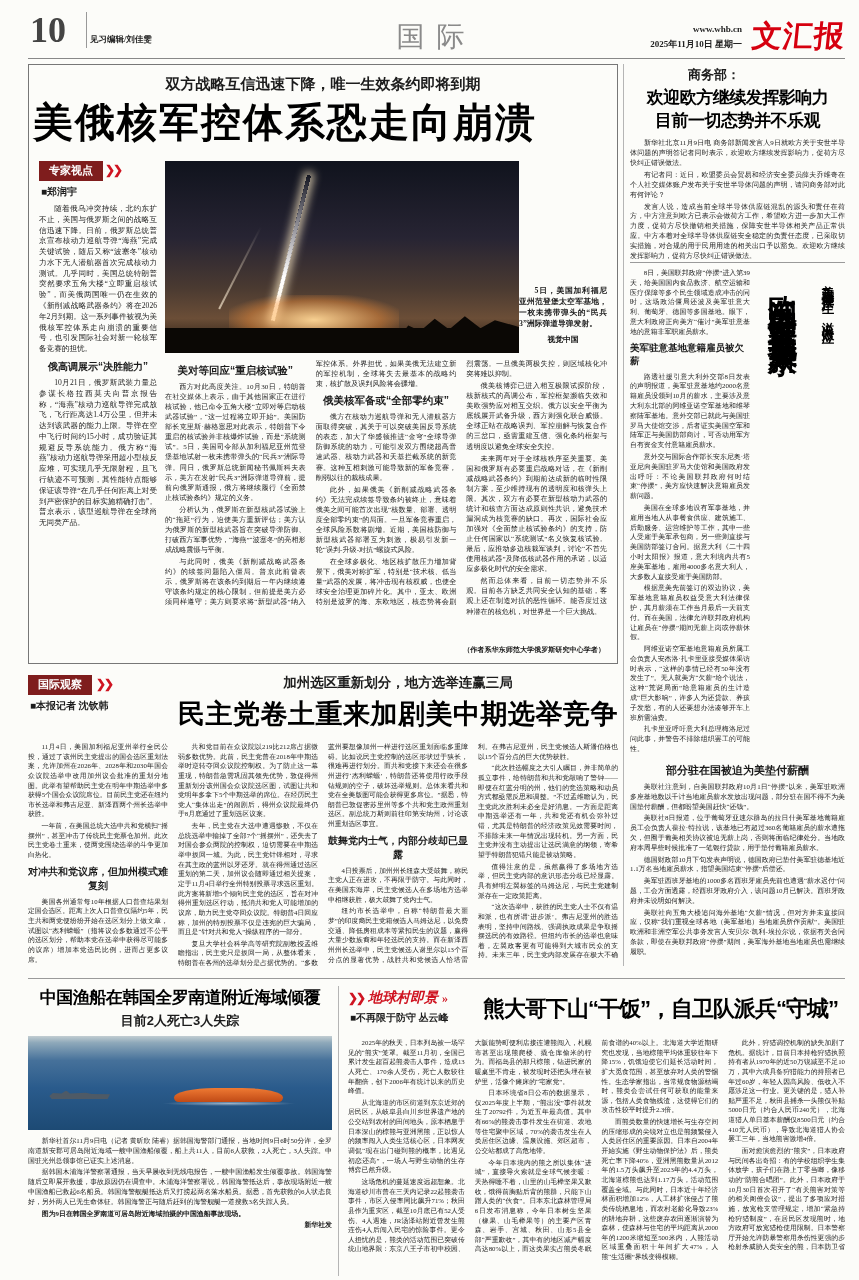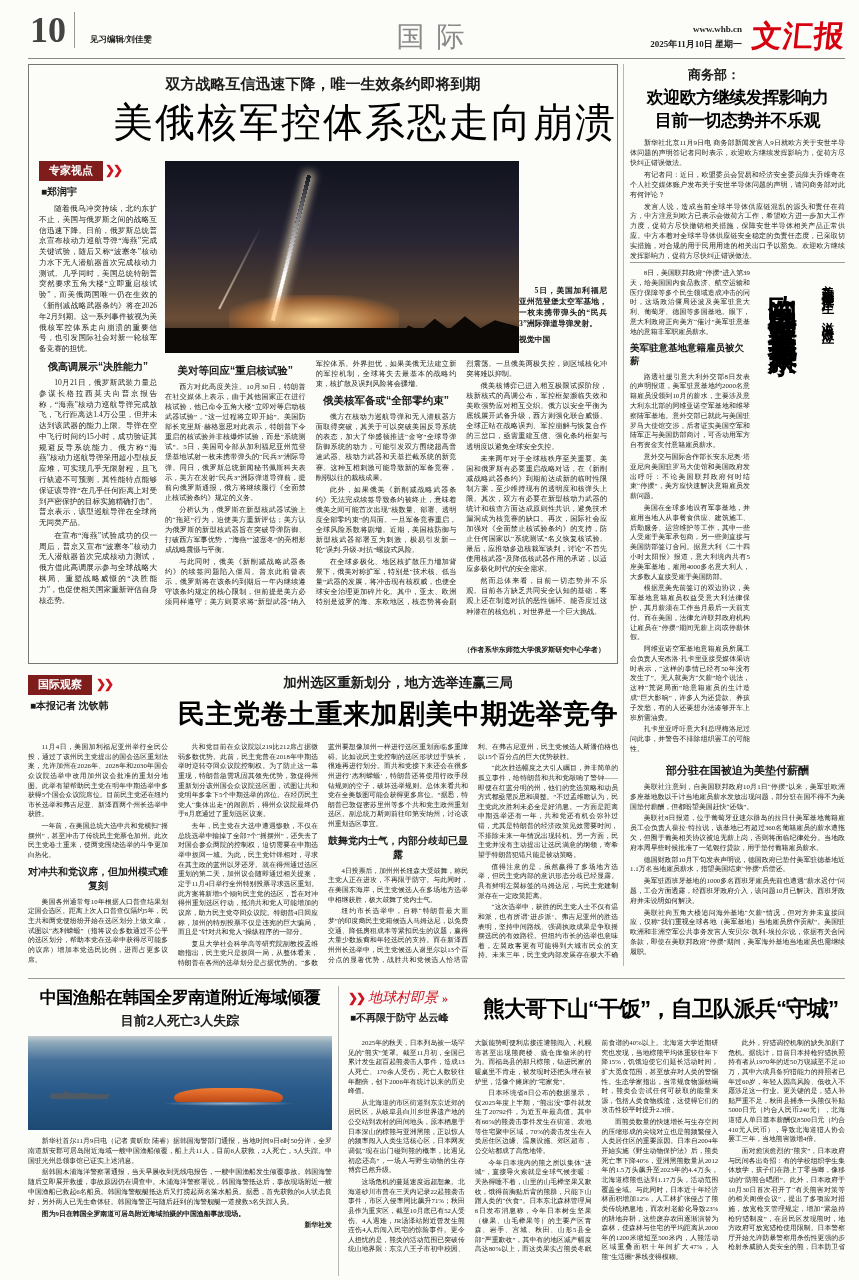--- a/index.html
+++ b/index.html
@@ -1,21 +1,21 @@
 <!DOCTYPE html>
 <html><head>
 <meta charset="utf-8">
 <style>
   html,body{margin:0;padding:0;}
   .page{position:relative;width:859px;height:1280px;background:#fcfcf9;overflow:hidden;
         font-family:"Liberation Serif","DejaVu Serif",serif;color:#1c1c1c;}
   
   .hdr{position:absolute;left:28px;right:14px;top:10px;height:48px;}
   .pageno{position:absolute;left:2px;top:2px;font-size:36px;font-weight:bold;color:#444;
-          border-right:1px solid #999;padding-right:8px;line-height:1;}
+          border-right:1px solid #999;padding-right:20px;line-height:1;}
   .editor{position:absolute;left:62px;top:24px;font-size:8.5px;font-weight:bold;color:#222;}
   .section{position:absolute;left:0;right:0;top:8px;text-align:center;font-size:28px;color:#8a8a8a;
            letter-spacing:12px;font-family:"Liberation Sans",sans-serif;}
   .hdr-right{position:absolute;right:0;top:6px;display:flex;align-items:center;gap:10px;}
   .dateblock{font-size:9px;font-weight:bold;text-align:right;line-height:1.6;color:#222;}
   .masthead{font-size:30px;font-weight:900;color:#d6000f;transform:skewX(-6deg);
             font-family:"DejaVu Serif",serif;letter-spacing:1px;}
   .hdr-rule{position:absolute;left:28px;right:14px;top:58px;height:0;border-top:1px solid #888;}
   
   .vrule{position:absolute;width:1px;background:#b5b5b5;}
@@ -25,43 +25,43 @@
   .subhead{font-family:"Liberation Sans",sans-serif;font-weight:bold;text-align:center;
            text-indent:0;margin:5px 0 4px 0;break-inside:avoid;}
   .ribbon{display:inline-block;background:#7f1d1d;color:#fff;font-weight:bold;
           font-family:"Liberation Sans",sans-serif;font-size:11px;padding:2px 10px 3px 10px;}
   .ribbon-arrows{color:#cf1421;font-size:12px;font-weight:bold;letter-spacing:-2px;}
   .author{font-weight:bold;font-size:10px;margin:4px 0 5px 2px;}
   
   .mainbox{position:absolute;left:28px;top:64px;width:588px;height:598px;border:1px solid #777;
            background:#fcfcf9;}
   .kicker{position:absolute;left:0;right:0;top:10px;text-align:center;font-size:15px;font-weight:bold;}
-  .bigheadline{position:absolute;left:12px;right:0;top:30px;text-align:right;font-size:40px;
-               font-weight:400;font-family:"Liberation Sans",sans-serif;letter-spacing:2px;color:#000;}
+  .bigheadline{position:absolute;left:4px;right:0;top:30px;text-align:left;font-size:40px;
+               font-weight:700;font-family:"Liberation Sans",sans-serif;letter-spacing:2px;color:#000;}
   .mainbody{position:absolute;left:10px;right:10px;top:96px;bottom:8px;display:flex;gap:8px;}
   .ncol1{width:118px;flex:none;font-size:7.6px;overflow:hidden;}
   .ncol1 .subhead{font-size:10px;}
   .nright{flex:1;display:flex;flex-direction:column;min-width:0;}
   .photo-row{display:flex;height:192px;flex:none;}
   .photo-missile{flex:1;position:relative;overflow:hidden;background:
      linear-gradient(180deg,#10131d 0%,#272433 40%,#4a3a31 66%,#6b4e37 82%,#17100c 100%);}
   .streak1{position:absolute;left:35%;bottom:16%;width:4px;height:78%;transform:rotate(14deg);
      background:linear-gradient(to top,#fff6e0,#ffffff 30%,rgba(255,255,255,0));
      box-shadow:0 0 9px 3px rgba(255,238,200,.75);}
   .streak2{position:absolute;left:21%;bottom:20%;width:2px;height:48%;transform:rotate(27deg);
      background:linear-gradient(to top,rgba(255,240,215,.9),rgba(255,255,255,0));opacity:.75;}
   .launch-glow{position:absolute;left:18%;bottom:4%;width:48%;height:26%;
      background:radial-gradient(ellipse at center,rgba(255,215,150,.95) 0%,rgba(255,150,60,.4) 55%,transparent 78%);}
   .ground-sil{position:absolute;left:0;bottom:0;width:100%;height:13%;background:#0b0805;}
   .trees-sil{position:absolute;right:0;bottom:8%;width:34%;height:14%;background:#0b0805;
      clip-path:polygon(0 100%,8% 55%,18% 75%,30% 30%,42% 70%,55% 20%,68% 65%,80% 35%,100% 60%,100% 100%);}
   .photo-caption-box{width:88px;flex:none;display:flex;flex-direction:column;justify-content:flex-end;
      font-size:7.8px;padding-bottom:8px;}
   .photo-caption-box p{font-weight:bold;}
-  .photo-credit{text-align:left;font-weight:bold;font-size:7.8px;margin-top:3px;}
+  .photo-credit{text-align:center;font-weight:bold;font-size:7.8px;margin-top:3px;}
   .ncols3{flex:1;margin-top:6px;column-count:3;column-gap:10px;font-size:7.1px;overflow:hidden;position:relative;}
   .ncols3 .subhead{font-size:10.5px;}
   .signoff-pin{position:absolute;right:2px;bottom:0;background:#fcfcf9;font-weight:bold;
      font-size:7.1px;padding-left:4px;margin-left:22px;}
   
   .mofcom{position:absolute;left:630px;top:64px;width:215px;height:196px;overflow:hidden;}
   .mofcom-label{font-weight:bold;font-size:13px;font-family:"Liberation Sans",sans-serif;margin:2px 0 3px 58px;}
   .mofcom-h{font-size:17px;font-weight:900;font-family:"Liberation Sans",sans-serif;text-align:center;
             line-height:1.35;letter-spacing:-0.5px;color:#000;}
   .mofcom-body{margin-top:6px;font-size:7px;}
@@ -98,21 +98,21 @@
   .hull-wake{position:absolute;right:12%;bottom:26%;width:44%;height:5%;
      background:radial-gradient(ellipse,rgba(255,255,255,.55),transparent 70%);}
   .boat2{position:absolute;left:7%;bottom:33%;width:20%;height:9%;background:#4e5a66;
      clip-path:polygon(0 65%,6% 30%,20% 35%,28% 0,34% 35%,60% 25%,70% 40%,100% 45%,96% 100%,4% 100%);}
   .ship-body{font-size:6.9px;}
   .ship-caption{font-weight:bold;}
   
   .bear{position:absolute;left:348px;top:984px;width:497px;height:294px;}
   .bear-hdr{display:flex;}
   .bear-left{width:128px;flex:none;padding-top:4px;}
-  .globe-tag{color:#cf1421;font-weight:400;font-style:italic;font-size:14px;
+  .globe-tag{color:#cf1421;font-weight:700;font-style:italic;font-size:14px;
              font-family:"Liberation Serif",serif;}
   .bear-headline{flex:1;text-align:center;font-size:22px;font-weight:900;
      font-family:"Liberation Sans",sans-serif;letter-spacing:-1px;padding-top:10px;color:#000;}
   .bear-body{margin-top:8px;column-count:4;column-gap:10px;font-size:6.8px;height:224px;
              overflow:hidden;position:relative;}
 </style>
 </head>
 <body>
 
 <div class="page">
@@ -137,21 +137,20 @@
     <div class="mainbody">
       <div class="ncol1">
         <div>
           <span class="ribbon">专家视点</span>
           <span class="ribbon-arrows">❯❯</span>
         </div>
         <div class="author">■郑润宇</div>
         <p>随着俄乌冲突持续，北约东扩不止，美国与俄罗斯之间的战略互信迅速下降。日前，俄罗斯总统普京宣布核动力巡航导弹“海燕”完成关键试验，随后又称“波塞冬”核动力水下无人潜航器首次完成核动力测试。几乎同时，美国总统特朗普突然要求五角大楼“立即重启核试验”，而美俄两国唯一仍在生效的《新削减战略武器条约》将在2026年2月到期。这一系列事件被视为美俄核军控体系走向崩溃的重要信号，也引发国际社会对新一轮核军备竞赛的担忧。</p>
         <div class="subhead">俄高调展示“决胜能力”</div>
         <p>10月21日，俄罗斯武装力量总参谋长格拉西莫夫向普京报告称，“海燕”核动力巡航导弹完成放飞，飞行距离达1.4万公里，但并未达到该武器的能力上限。导弹在空中飞行时间约15小时，成功验证其规避反导系统能力。俄方称“海燕”核动力巡航导弹采用超小型核反应堆，可实现几乎无限射程，且飞行轨迹不可预测，其性能特点能够保证该导弹“在几乎任何距离上对受到严密保护的目标实施精确打击”。普京表示，该型巡航导弹在全球尚无同类产品。</p>
-        <p>在宣布“海燕”试验成功的仅一周后，普京又宣布“波塞冬”核动力无人潜航器首次完成核动力测试，俄方借此高调展示参与全球战略大棋局、重塑战略威慑的“决胜能力”，也促使相关国家重新评估自身核态势。</p>
       </div>
       <div class="nright">
         <div class="photo-row">
           <div class="photo-missile">
             <div class="streak2"></div>
             <div class="streak1"></div>
             <div class="launch-glow"></div>
             <div class="trees-sil"></div>
             <div class="ground-sil"></div>
           </div>

